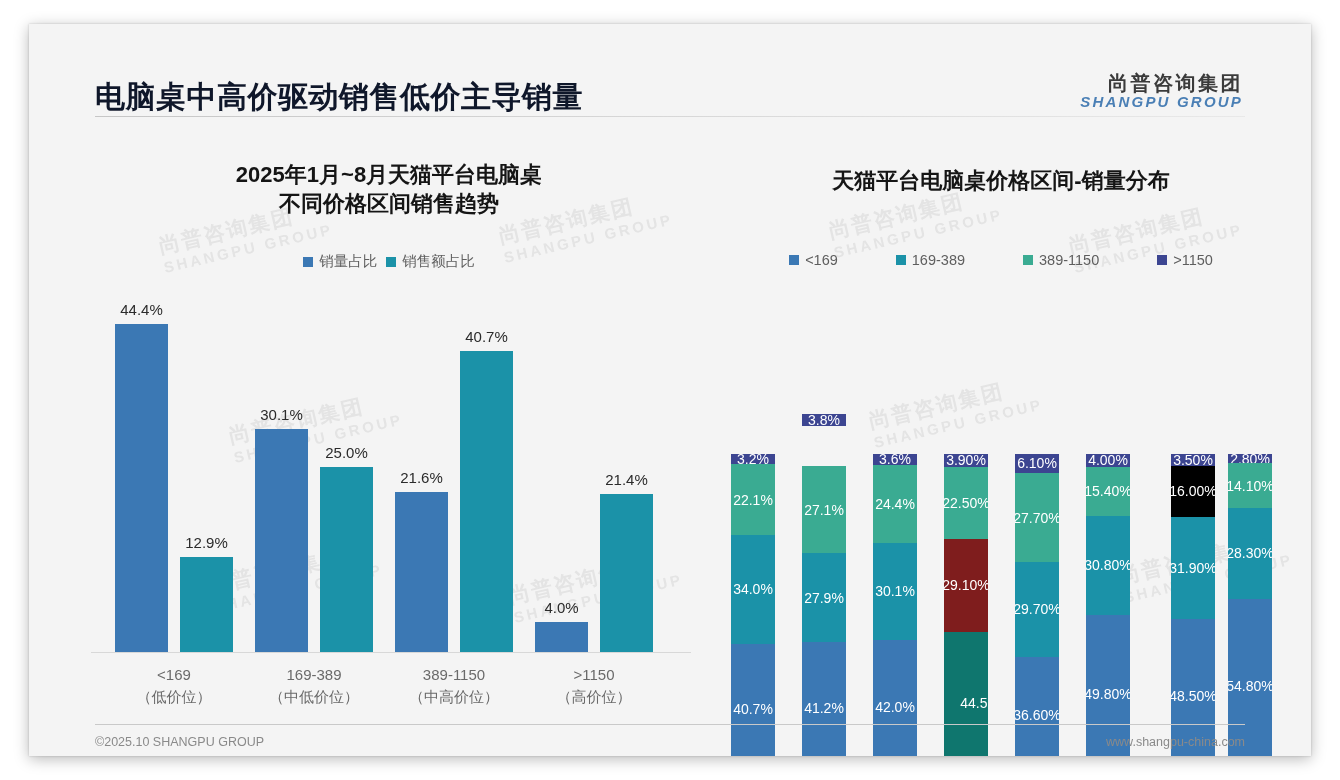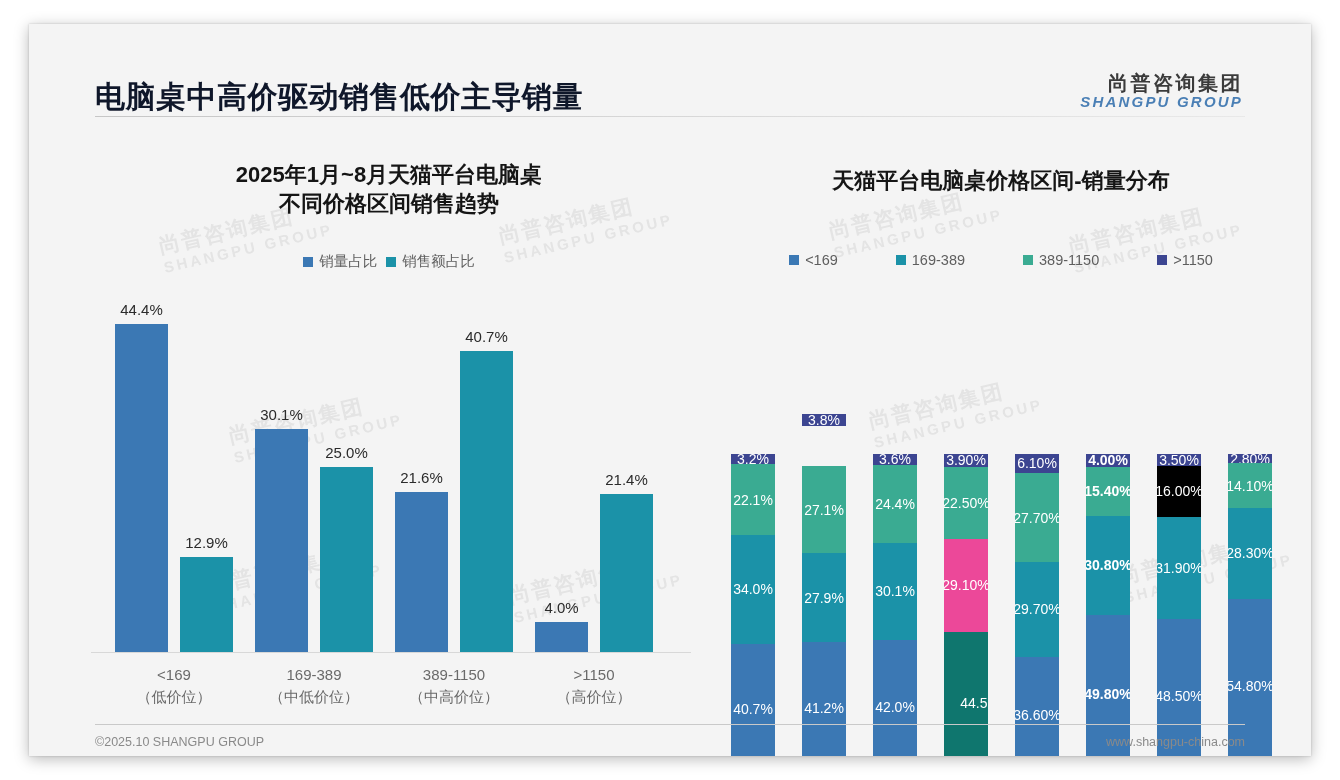--- a/index.html
+++ b/index.html
@@ -410,56 +410,56 @@
             <span class="seg-label">42.0%</span>
           </div>
         </div>
         <div class="stack" style="left: 233px;">
           <div class="seg" style="height: 12.48px; background: rgb(60, 69, 145);">
             <span class="seg-label">3.90%</span>
           </div>
           <div class="seg" style="height: 72px; background: rgb(58, 171, 146);">
             <span class="seg-label">22.50%</span>
           </div>
-          <div class="seg" style="height: 93.12px; background: #ec4899;">
+          <div class="seg" style="height: 93.12px; background: #7f1d1d;">
             <span class="seg-label">29.10%</span>
           </div>
           <div class="seg" style="height: 142.4px; background: #0f766e; padding-left: 36px;">
             <span class="seg-label">44.50%</span>
           </div>
         </div>
         <div class="stack" style="left: 304px;">
           <div class="seg" style="height: 19.52px; background: rgb(60, 69, 145);">
             <span class="seg-label">6.10%</span>
           </div>
           <div class="seg" style="height: 88.64px; background: rgb(58, 171, 146);">
             <span class="seg-label">27.70%</span>
           </div>
           <div class="seg" style="height: 95.04px; background: rgb(27, 146, 168);">
             <span class="seg-label">29.70%</span>
           </div>
           <div class="seg" style="height: 117.12px; background: rgb(59, 120, 180);">
             <span class="seg-label">36.60%</span>
           </div>
         </div>
-        <div class="stack" style="left: 375px; font-weight: bold;">
+        <div class="stack" style="left: 375px;">
           <div class="seg" style="height: 12.8px; background: rgb(60, 69, 145);">
             <span class="seg-label">4.00%</span>
           </div>
           <div class="seg" style="height: 49.28px; background: rgb(58, 171, 146);">
             <span class="seg-label">15.40%</span>
           </div>
           <div class="seg" style="height: 98.56px; background: rgb(27, 146, 168);">
             <span class="seg-label">30.80%</span>
           </div>
           <div class="seg" style="height: 159.36px; background: rgb(59, 120, 180);">
             <span class="seg-label">49.80%</span>
           </div>
         </div>
-        <div class="stack" style="left: 446px;">
+        <div class="stack" style="left: 460px;">
           <div class="seg" style="height: 11.2px; background: rgb(60, 69, 145);">
             <span class="seg-label">3.50%</span>
           </div>
           <div class="seg" style="height: 51.2px; background: #000000;">
             <span class="seg-label">16.00%</span>
           </div>
           <div class="seg" style="height: 102.08px; background: rgb(27, 146, 168);">
             <span class="seg-label">31.90%</span>
           </div>
           <div class="seg" style="height: 155.2px; background: rgb(59, 120, 180);">

